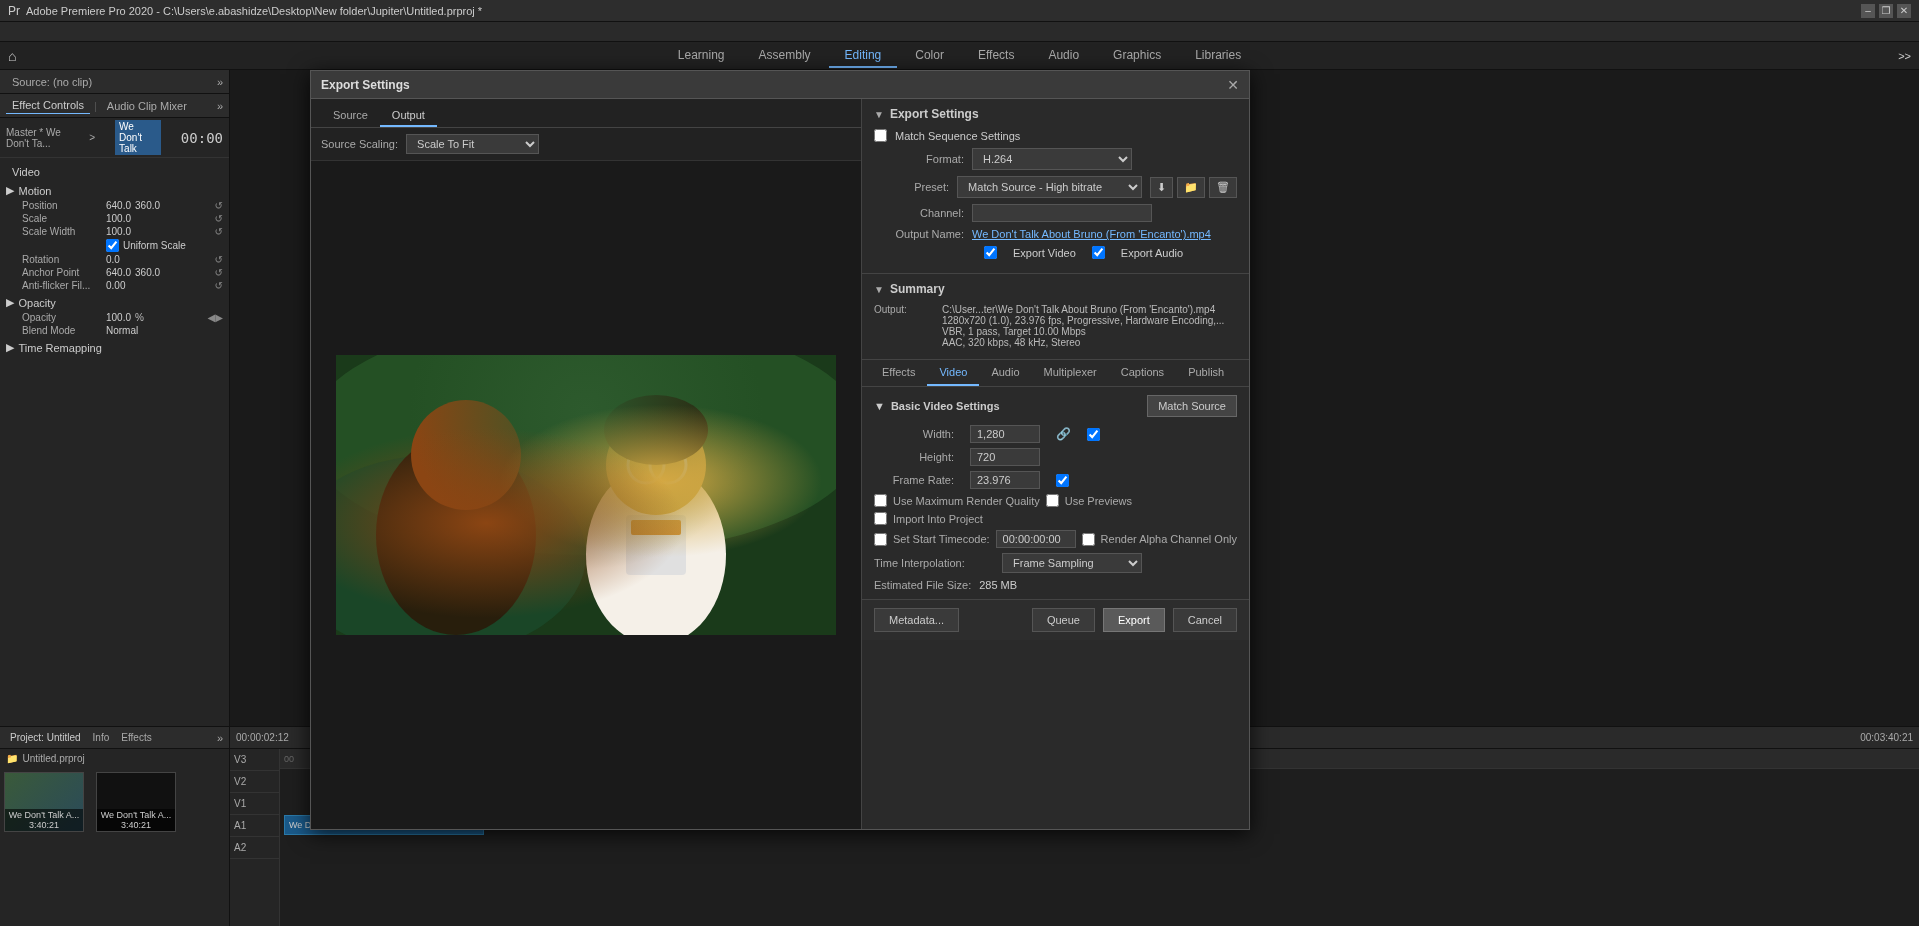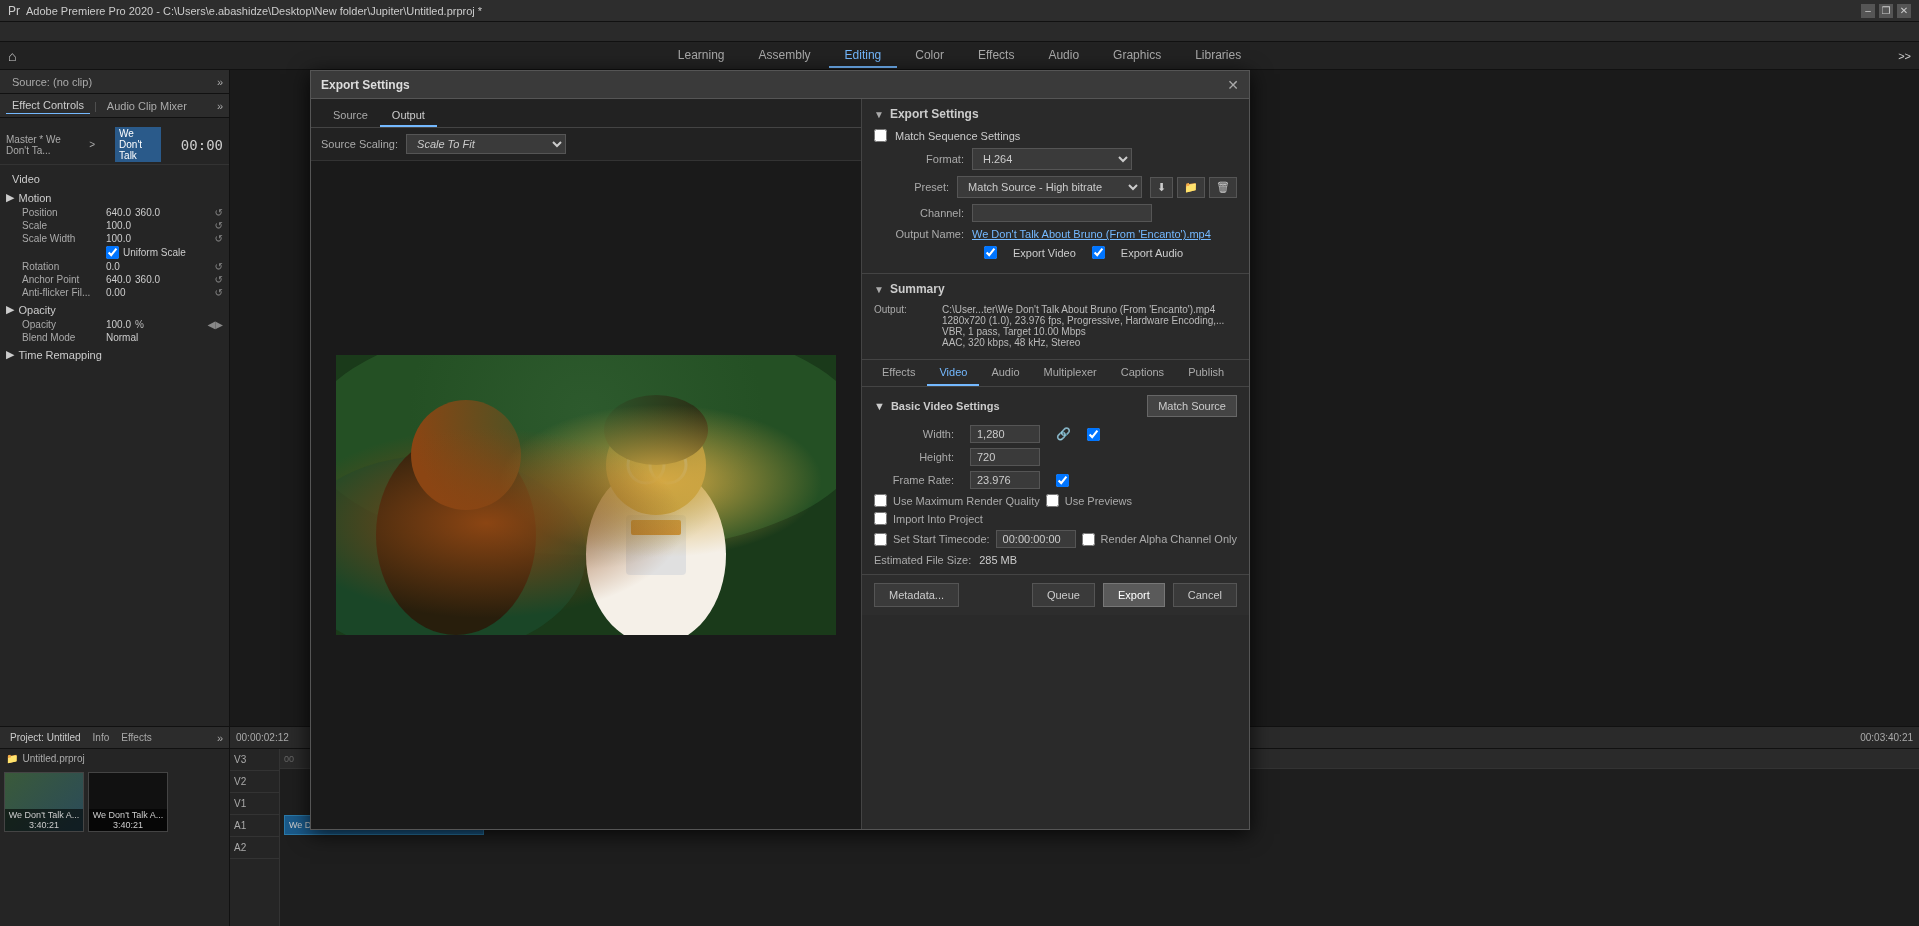--- a/index.html
+++ b/index.html
@@ -256,22 +256,21 @@
       font-size: 11px;
       color: #aaa;
       border-bottom: 1px solid #333;
     }
     .source-scaling-select {
       background: #3a3a3a;
       border: 1px solid #555;
       color: #ccc;
       font-size: 11px;
       padding: 2px 6px;
-      width: 160px;
-      font-style: italic;
+      width: 133px;
     }
     .preview-area {
       flex: 1;
       background: #1a1a1a;
       display: flex;
       align-items: center;
       justify-content: center;
       position: relative;
     }
     .preview-image {
@@ -587,21 +586,21 @@
       font-size: 10px;
       color: #aaa;
       padding: 1px 4px;
       cursor: pointer;
     }
     .project-tab.active { color: #ccc; }
     .project-content {
       flex: 1;
       padding: 4px;
       display: flex;
-      gap: 4px;
+      gap: 12px;
     }
     .project-thumb {
       width: 80px;
       height: 60px;
       background: #333;
       border: 1px solid #444;
       position: relative;
       display: flex;
       align-items: flex-end;
       justify-content: center;
@@ -699,21 +698,21 @@
       <span style="color:#aaa;">»</span>
     </div>
     <div class="panel-header">
       <div class="panel-header-left">
         <span class="panel-tab active">Effect Controls</span>
         <span style="color:#555">|</span>
         <span class="panel-tab">Audio Clip Mixer</span>
       </div>
       <span style="color:#aaa;">»</span>
     </div>
-    <div style="display:flex;align-items:center;padding:2px 6px;gap:20px;border-bottom:1px solid #333;margin-top:7px;">
+    <div style="display:flex;align-items:center;padding:2px 6px;gap:20px;border-bottom:1px solid #333;">
       <span style="font-size:10px;color:#aaa;">Master * We Don't Ta...</span>
       <span style="font-size:10px;color:#aaa;"> &gt; </span>
       <div style="background:#2a5a8a;color:#fff;font-size:10px;padding:1px 4px;">We Don't Talk</div>
       <span style="font-size:14px;color:#ccc;font-family:monospace;">00:00</span>
     </div>
     <div class="effect-section">
       <div class="video-label">Video</div>
 
       <div class="effect-category">
         <div class="effect-category-header">
@@ -949,20 +948,28 @@
           <input type="checkbox" style="">
           <span class="checkbox-label">Import Into Project</span>
         </div>
         <div class="checkbox-row">
           <input type="checkbox" style="">
           <span class="checkbox-label">Set Start Timecode:</span>
           <input class="field-input" type="text" value="00:00:00:00" style="width: 80px;">
           <input type="checkbox" style="">
           <span class="checkbox-label">Render Alpha Channel Only</span>
         </div>
+        <div class="interpolation-row">
+          <span class="interpolation-label">Time Interpolation:</span>
+          <select class="interpolation-select">
+            <option>Frame Sampling</option>
+            <option>Frame Blending</option>
+            <option>Optical Flow</option>
+          </select>
+        </div>
         <div class="estimated-row">
           <span class="estimated-label">Estimated File Size:</span>
           <span class="estimated-value">285 MB</span>
         </div>
       </div>
 
       <div class="dialog-bottom">
         <div class="dialog-bottom-left">
           <button class="btn-secondary">Metadata...</button>
         </div>

